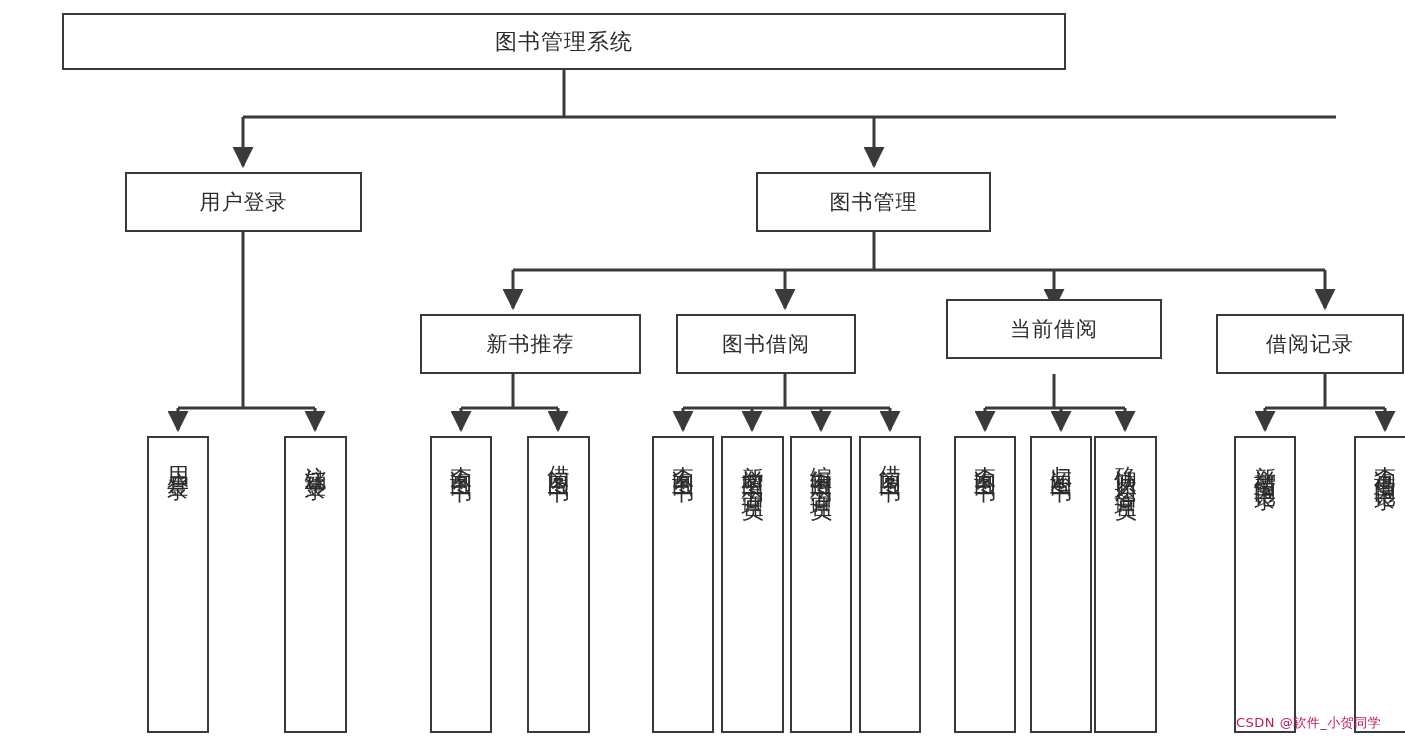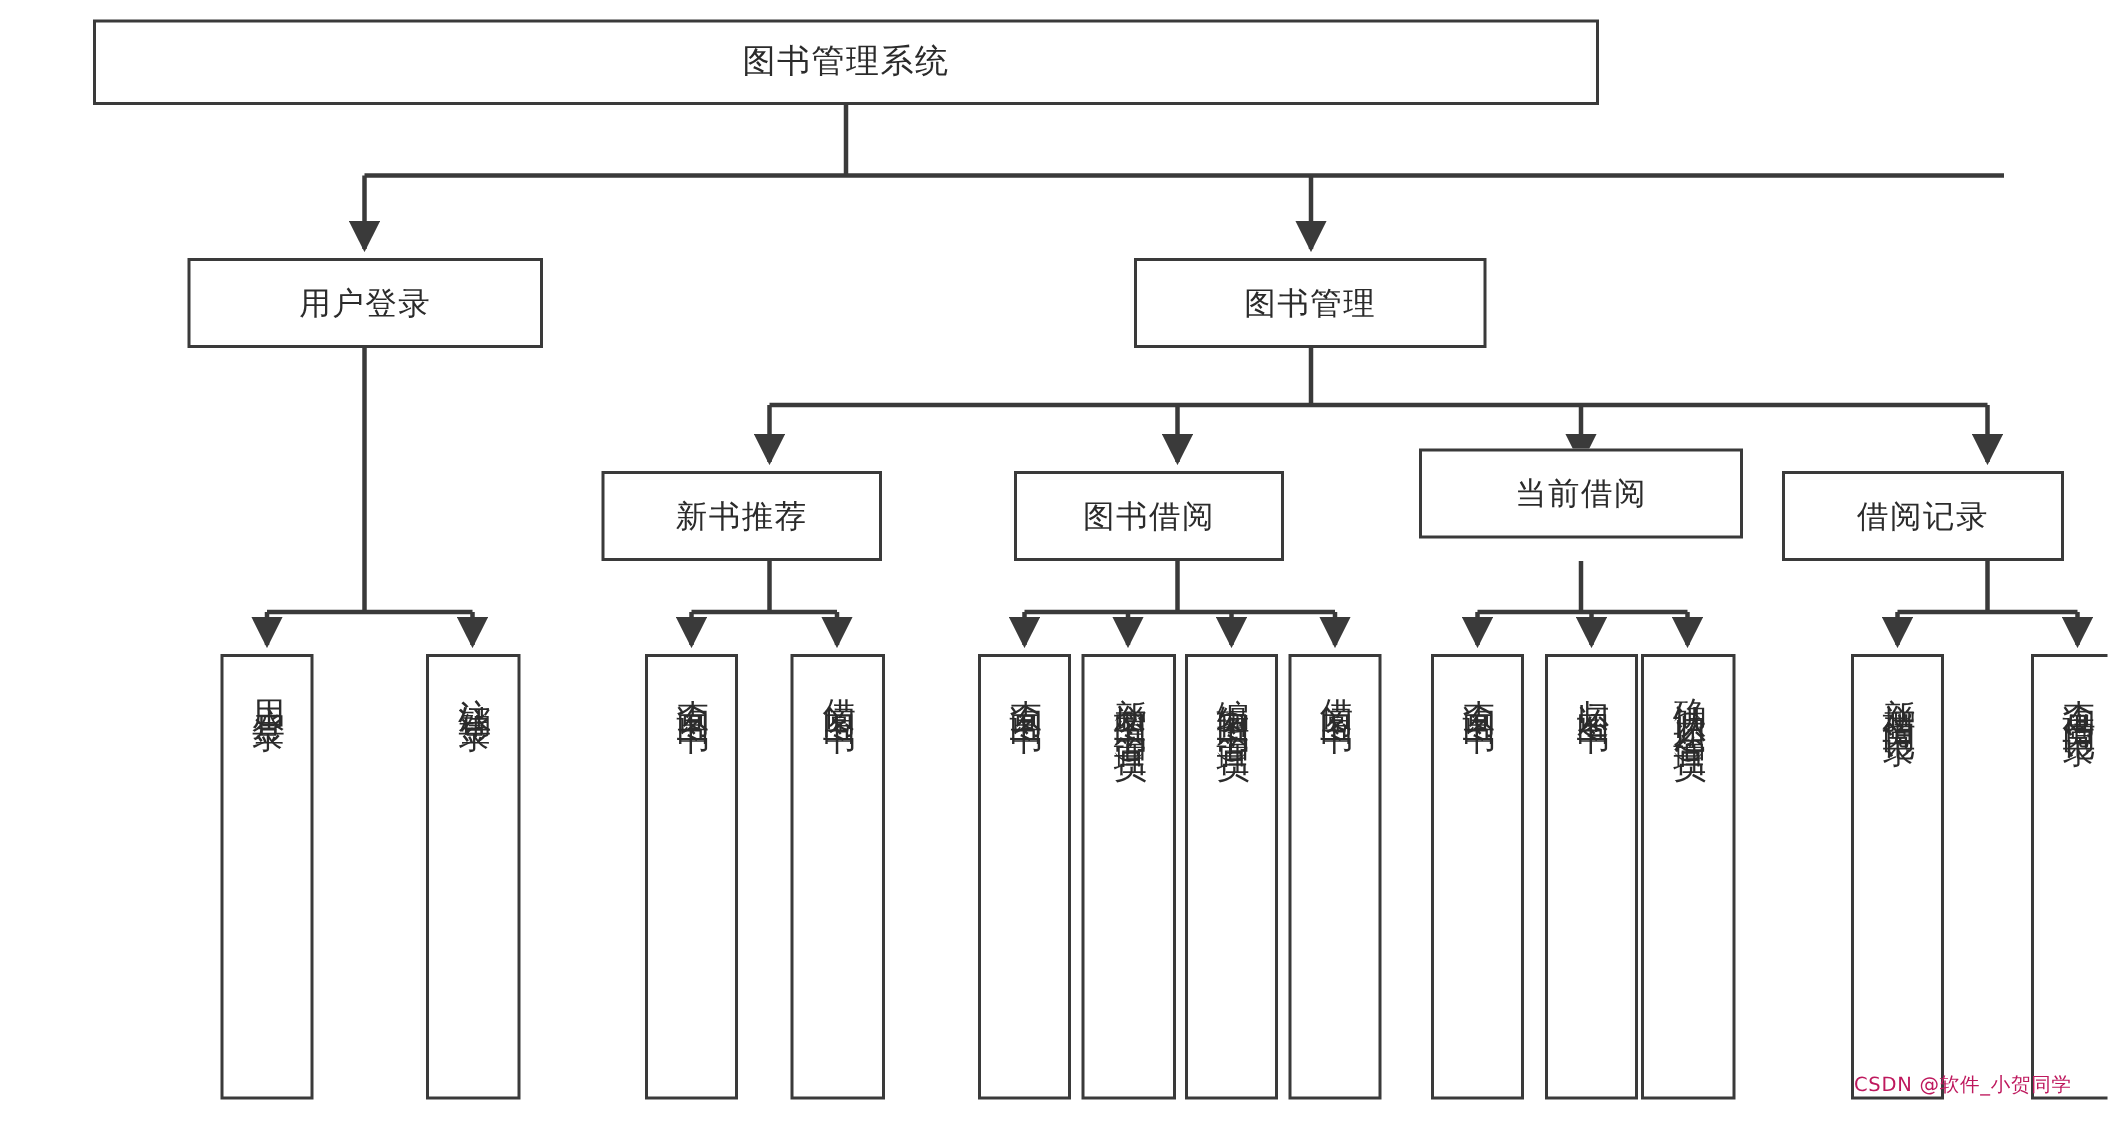--- a/index.html
+++ b/index.html
@@ -128,30 +128,30 @@
     <span class="lbl">图书管理系统</span>
   </div>
 
   <div class="node horiz" style="left:81px; top:172px; width:237px; height:60px;">
     <span class="lbl">用户登录</span>
   </div>
   <div class="node horiz" style="left:712px; top:172px; width:235px; height:60px;">
     <span class="lbl">图书管理</span>
   </div>
 
-  <div class="node horiz" style="left:357px; top:314px; width:187px; height:60px;">
+  <div class="node horiz" style="left:376px; top:314px; width:221px; height:60px;">
     <span class="lbl">新书推荐</span>
   </div>
   <div class="node horiz" style="left:632px; top:314px; width:180px; height:60px;">
     <span class="lbl">图书借阅</span>
   </div>
   <div class="node horiz" style="left:902px; top:299px; width:216px; height:60px;">
     <span class="lbl">当前借阅</span>
   </div>
-  <div class="node horiz" style="left:1144px; top:314px; width:188px; height:60px;">
+  <div class="node horiz" style="left:1172px; top:314px; width:188px; height:60px;">
     <span class="lbl">借阅记录</span>
   </div>
 
   <div class="node vert" style="left:103px; top:436px; width:62px; height:297px;">
     <span class="lbl">用户登录</span>
   </div>
   <div class="node vert" style="left:240px; top:436px; width:63px; height:297px;">
     <span class="lbl">注销登录</span>
   </div>
   <div class="node vert" style="left:386px; top:436px; width:62px; height:297px;">

